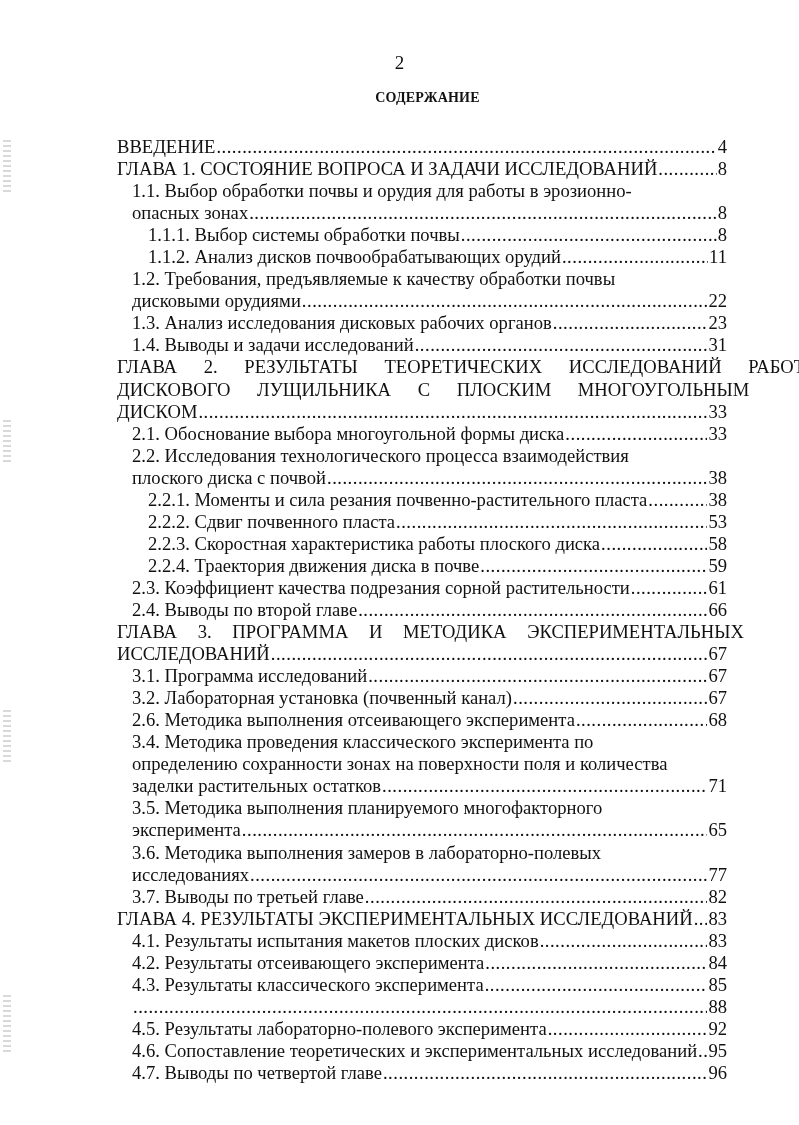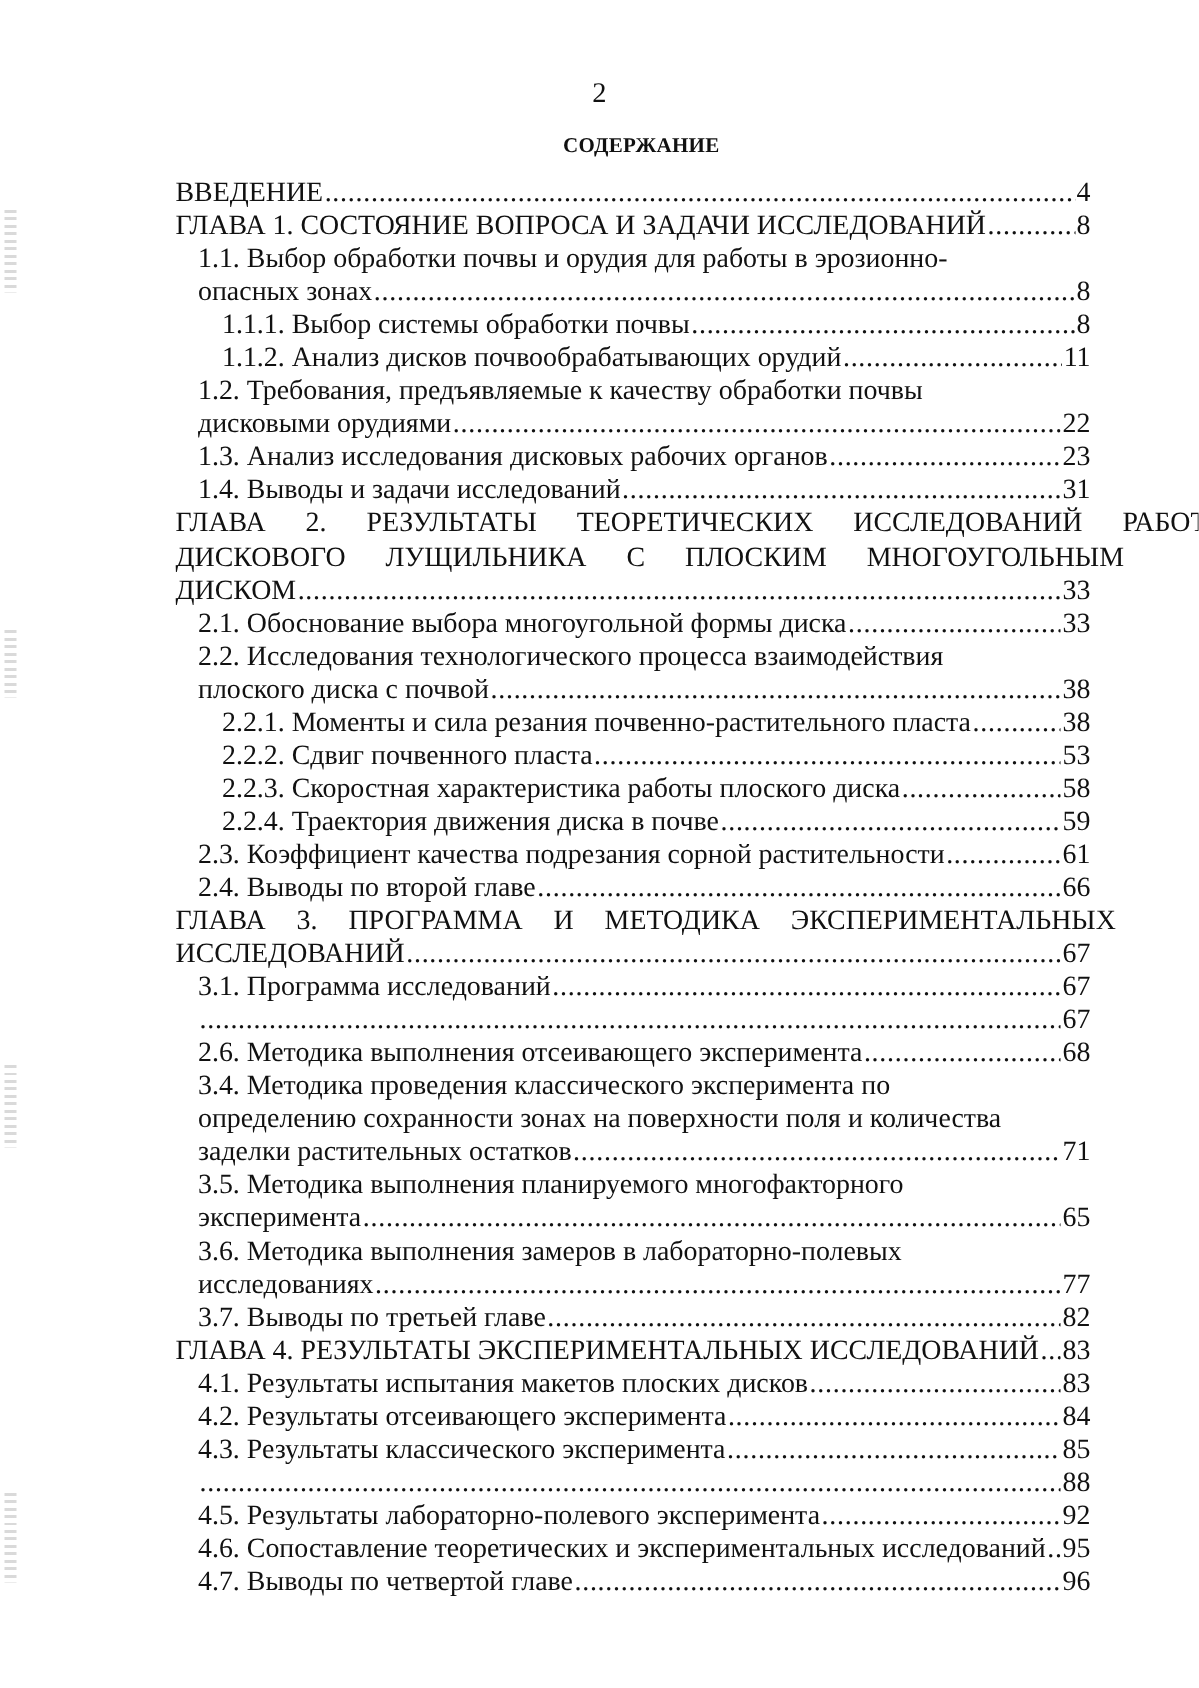--- a/index.html
+++ b/index.html
@@ -12,21 +12,21 @@
       position: absolute; top: 52px; left: 0; width: 799px;
       text-align: center; font-size: 19px; line-height: 22px;
     }
     .toc-title {
       position: absolute; top: 86px; left: 0; width: 799px;
       text-align: center; font-size: 14px; font-weight: bold; line-height: 24px;
       letter-spacing: 0.2px;
       margin-left: 28px;
     }
     .toc {
-      position: absolute; top: 118px; left: 117px; width: 610px;
+      position: absolute; top: 136px; left: 117px; width: 610px;
     }
     .toc-entry { font-size: 18.6px; line-height: 22.05px; }
     .line {
       display: flex; align-items: baseline; white-space: nowrap; height: 22.05px;
     }
     .line .text { flex: 0 0 auto; }
     .line .leader {
       flex: 1 1 auto; overflow: hidden; white-space: nowrap;
       margin: 0 1px;
       letter-spacing: 0.5px;
@@ -193,20 +193,21 @@
     </div>
     <div class="toc-entry lvl-1">
       <div class="line">
         <span class="text">3.1. Программа исследований</span>
         <span class="leader"></span>
         <span class="page">67</span>
       </div>
     </div>
     <div class="toc-entry lvl-1">
       <div class="line">
+        <span class="text">3.2. Лабораторная установка (почвенный канал)</span>
         <span class="leader"></span>
         <span class="page">67</span>
       </div>
     </div>
     <div class="toc-entry lvl-1">
       <div class="line">
         <span class="text">2.6. Методика выполнения отсеивающего эксперимента</span>
         <span class="leader"></span>
         <span class="page">68</span>
       </div>

